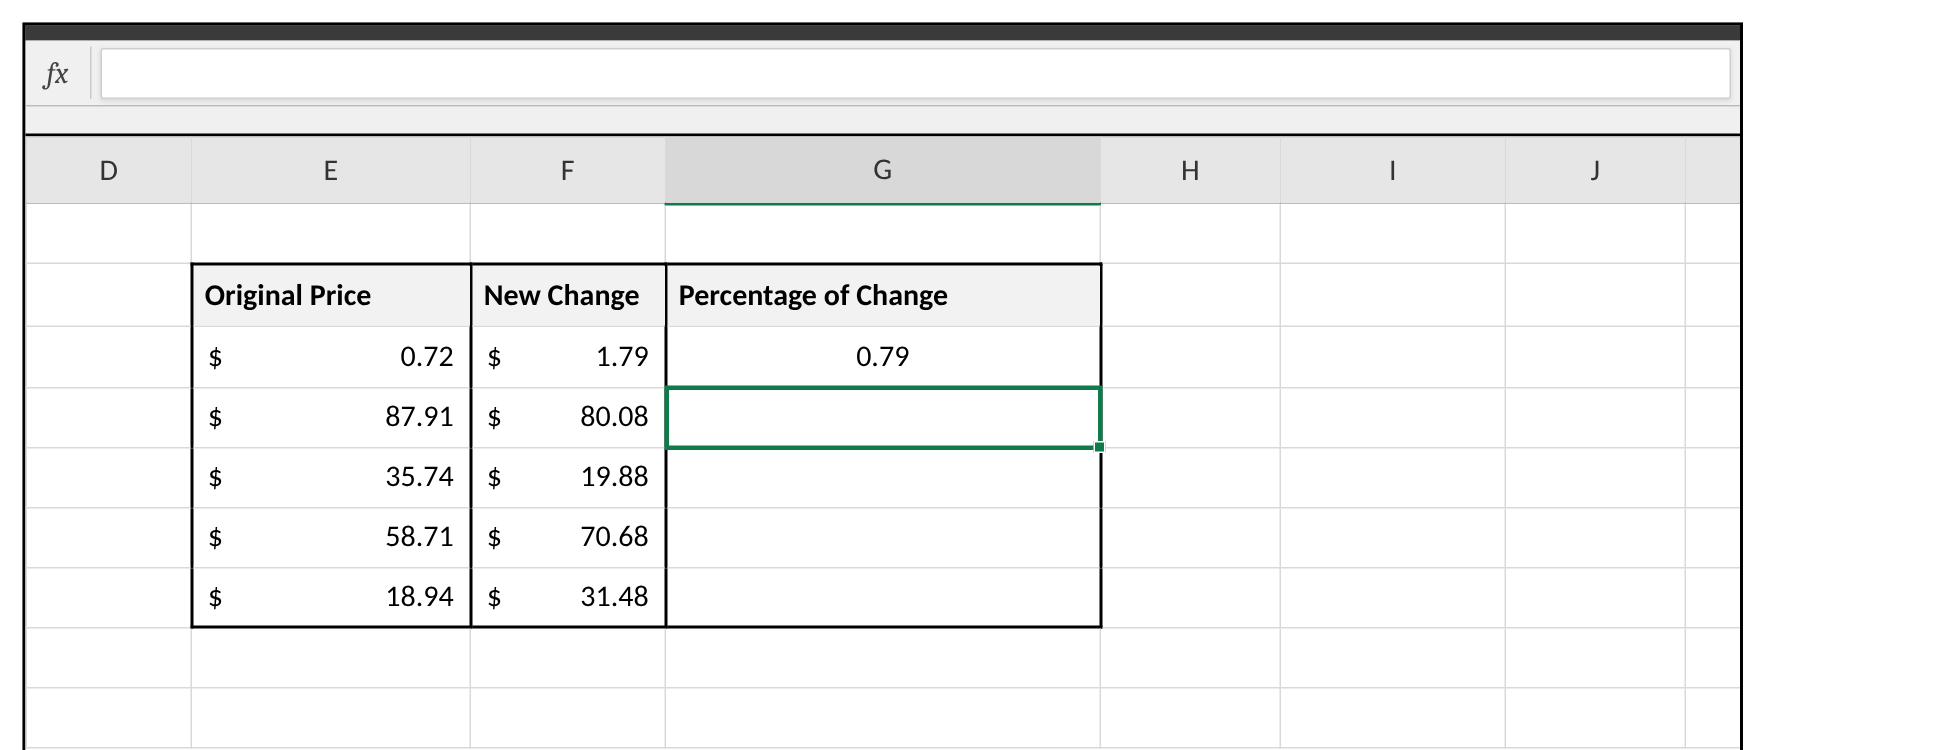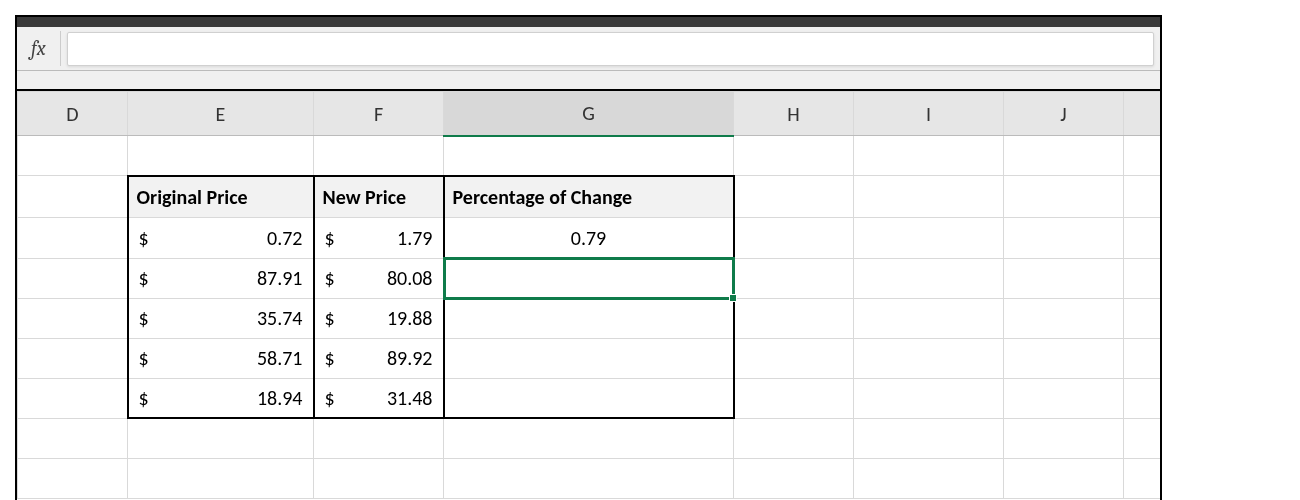--- a/index.html
+++ b/index.html
@@ -196,21 +196,21 @@
           <td></td>
           <td></td>
         </tr>
 
         <tr>
           <td></td>
           <td class="data-header b-t b-l b-r">
               <span class="cell-text txt-left">Original Price</span>
             </td>
           <td class="data-header b-t b-r">
-              <span class="cell-text txt-left">New Price</span>
+              <span class="cell-text txt-left">New Change</span>
             </td>
           <td class="data-header b-t b-r">
               <span class="cell-text txt-left">Percentage of Change</span>
             </td>
           <td></td>
           <td></td>
           <td></td>
           <td></td>
           <td></td>
         </tr>
@@ -294,21 +294,21 @@
           <td></td>
           <td class="b-l b-r">
             <span class="currency">
                 <span class="sym">$</span>
                 <span class="val">58.71</span>
               </span>
           </td>
           <td class="b-r">
             <span class="currency">
                 <span class="sym">$</span>
-                <span class="val">89.92</span>
+                <span class="val">70.68</span>
               </span>
           </td>
           <td class="b-r">
             <span class="cell-text txt-right"></span>
           </td>
           <td></td>
           <td></td>
           <td></td>
           <td></td>
           <td></td>

